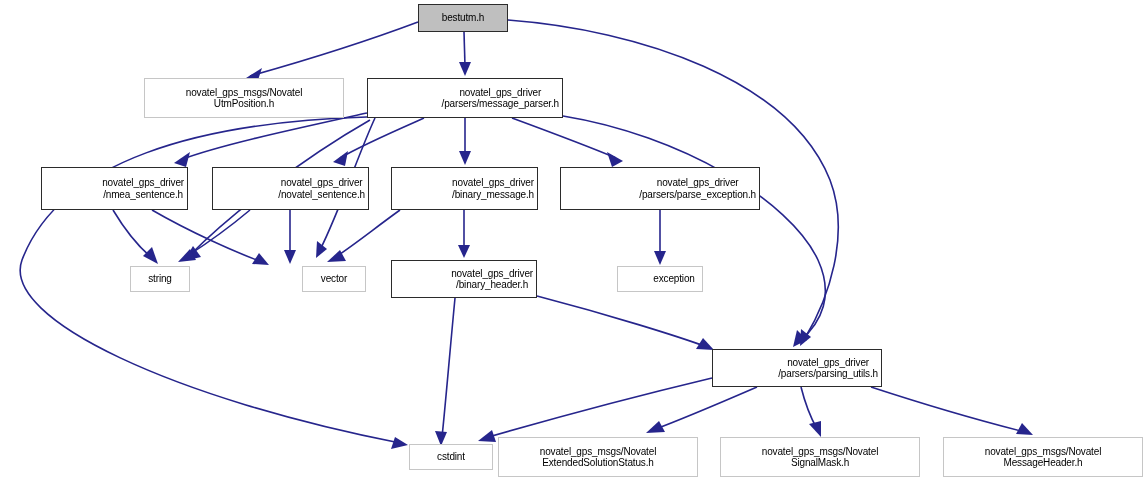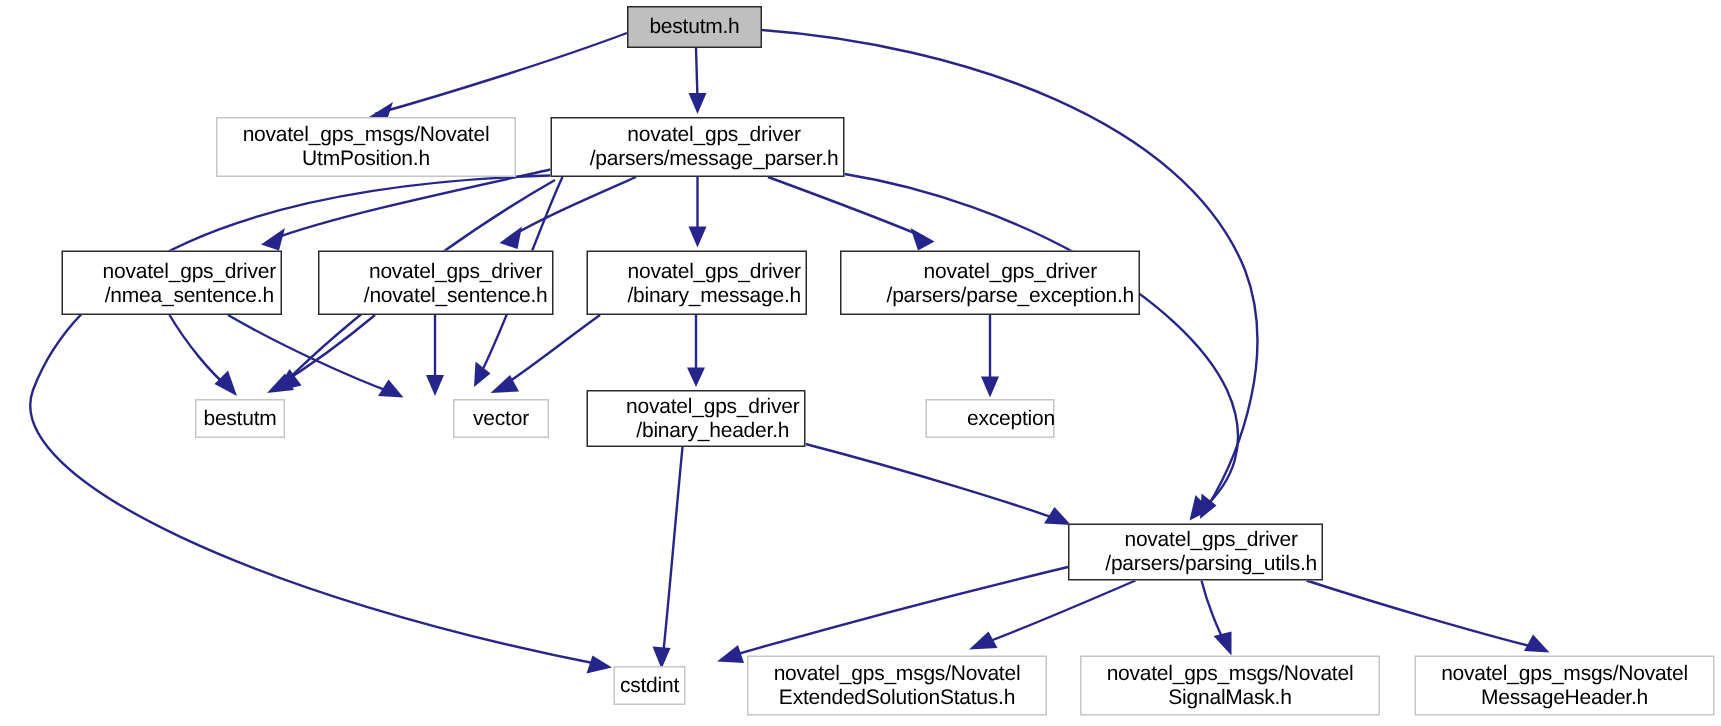--- a/index.html
+++ b/index.html
@@ -36,21 +36,21 @@
     box-sizing: border-box;
     display: flex;
     align-items: center;
     justify-content: center;
     text-align: center;
     line-height: 1.12;
     white-space: pre;
     color: #000000;
     background: #ffffff;
     border: 1px solid #c6c6c6;
-    font-size: 14px;
+    font-size: 10px;
     letter-spacing: -0.15px;
   }
   .node-box.strong {
     border: 1.6px solid #2b2b2b;
     justify-content: flex-end;
   }
   .node-box.root {
     border: 1.6px solid #2b2b2b;
     background: #bfbfbf;
   }
@@ -122,28 +122,28 @@
       <div class="node-box strong" style="left: 367px; top: 78px; width: 196px; height: 40px;"><span class="node-label">novatel_gps_driver
 /parsers/message_parser.h</span></div>
       <div class="node-box strong" style="left: 41px; top: 167px; width: 147px; height: 43px;"><span class="node-label">novatel_gps_driver
 /nmea_sentence.h</span></div>
       <div class="node-box strong" style="left: 212px; top: 167px; width: 157px; height: 43px;"><span class="node-label">novatel_gps_driver
 /novatel_sentence.h</span></div>
       <div class="node-box strong" style="left: 391px; top: 167px; width: 147px; height: 43px;"><span class="node-label">novatel_gps_driver
 /binary_message.h</span></div>
       <div class="node-box strong" style="left: 560px; top: 167px; width: 200px; height: 43px;"><span class="node-label">novatel_gps_driver
 /parsers/parse_exception.h</span></div>
-      <div class="node-box" style="left: 130px; top: 266px; width: 60px; height: 26px;"><span class="node-label">bestutm</span></div>
+      <div class="node-box" style="left: 130px; top: 266px; width: 60px; height: 26px;"><span class="node-label">string</span></div>
       <div class="node-box" style="left: 258px; top: 266px; width: 64px; height: 26px; margin-left: 44px;"><span class="node-label">vector</span></div>
       <div class="node-box strong" style="left: 391px; top: 260px; width: 146px; height: 38px;"><span class="node-label">novatel_gps_driver
 /binary_header.h</span></div>
       <div class="node-box" style="left: 617px; top: 266px; width: 86px; height: 26px; padding-left: 28px;"><span class="node-label">exception</span></div>
       <div class="node-box strong" style="left: 712px; top: 349px; width: 170px; height: 38px;"><span class="node-label">novatel_gps_driver
 /parsers/parsing_utils.h</span></div>
-      <div class="node-box" style="left: 409px; top: 444px; width: 48px; height: 26px;"><span class="node-label">cstdint</span></div>
+      <div class="node-box" style="left: 409px; top: 444px; width: 84px; height: 26px;"><span class="node-label">cstdint</span></div>
       <div class="node-box" style="left: 498px; top: 437px; width: 200px; height: 40px;"><span class="node-label">novatel_gps_msgs/Novatel
 ExtendedSolutionStatus.h</span></div>
       <div class="node-box" style="left: 720px; top: 437px; width: 200px; height: 40px;"><span class="node-label">novatel_gps_msgs/Novatel
 SignalMask.h</span></div>
       <div class="node-box" style="left: 943px; top: 437px; width: 200px; height: 40px;"><span class="node-label">novatel_gps_msgs/Novatel
 MessageHeader.h</span></div>
     </div>
 </div>
 
 </body></html>

